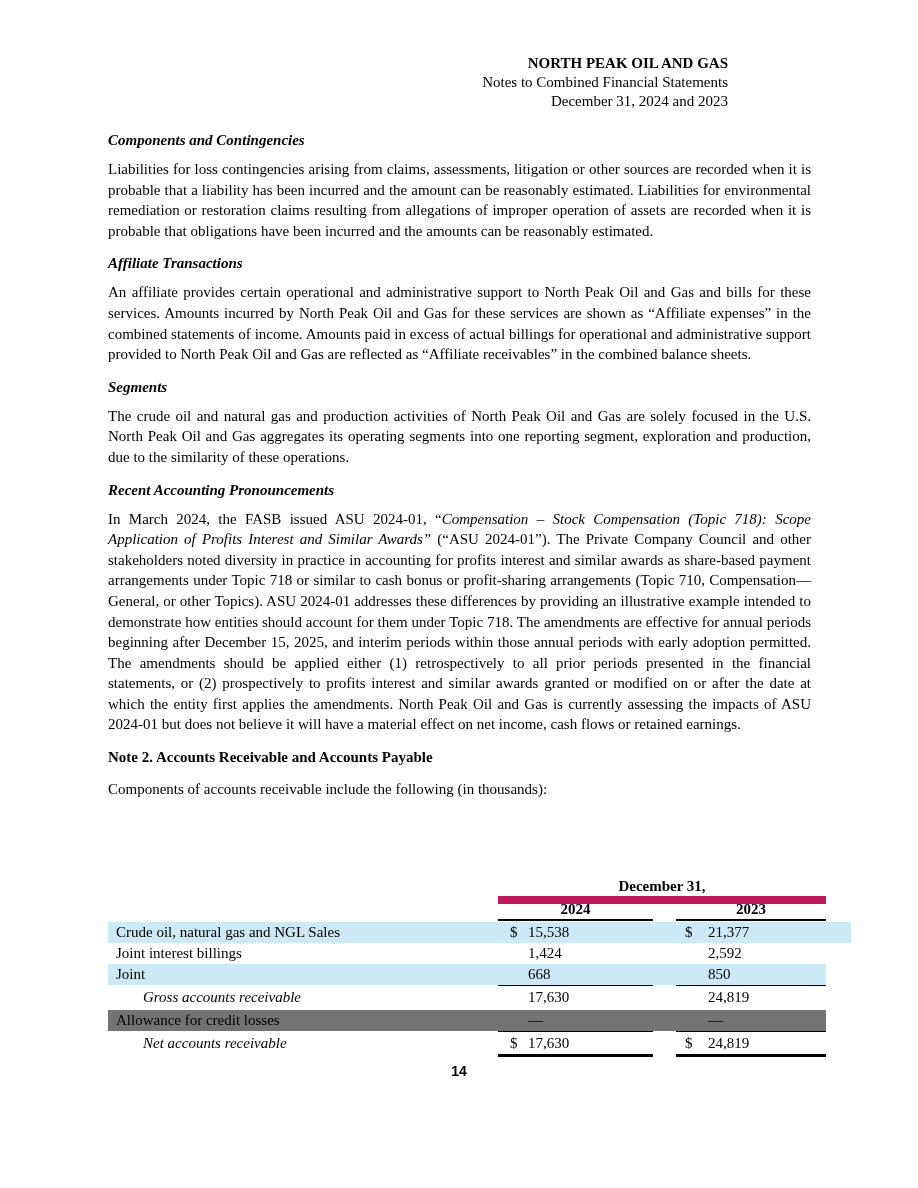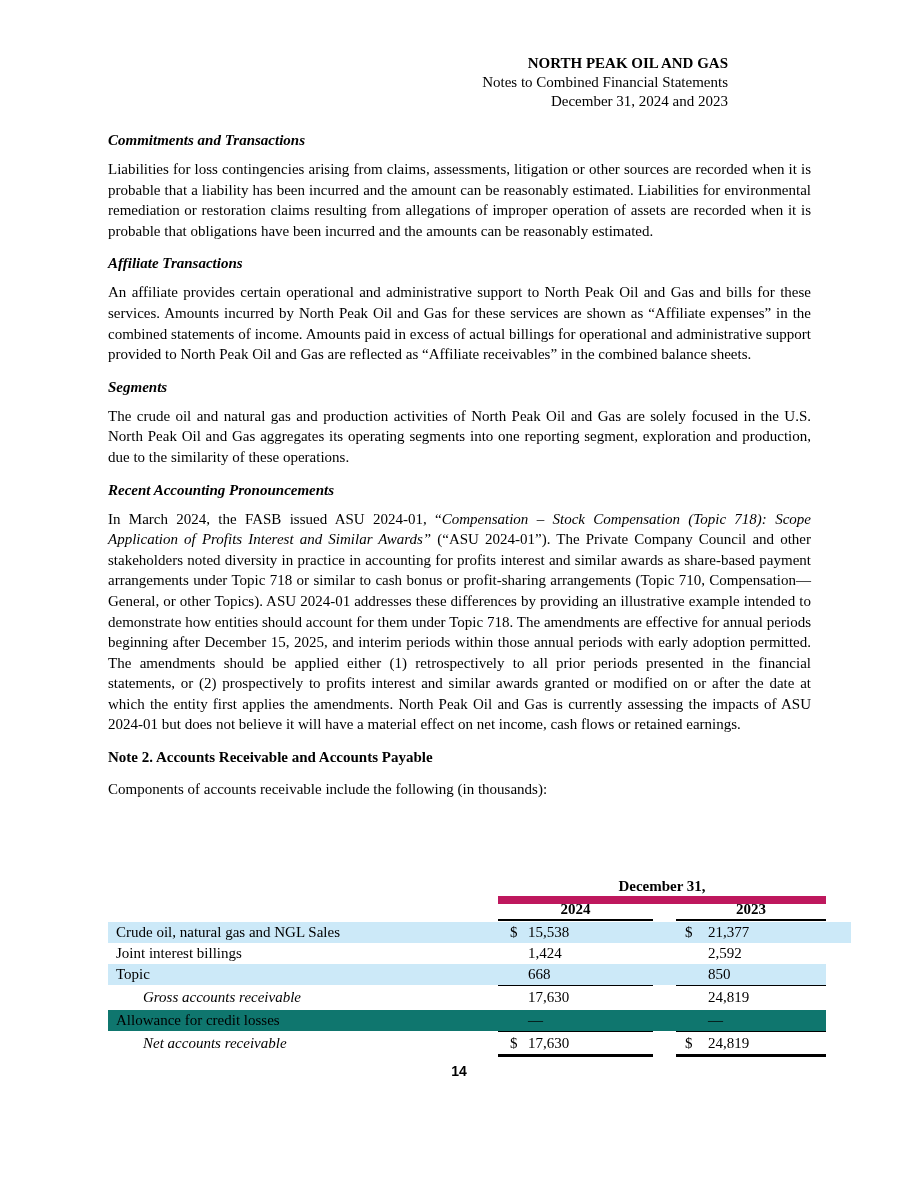--- a/index.html
+++ b/index.html
@@ -37,21 +37,21 @@
 <body>
 
 <div class="page-header">
   <div class="company">NORTH PEAK OIL AND GAS</div>
   <div class="sub">Notes to Combined Financial Statements</div>
   <div class="sub">December 31, 2024 and 2023</div>
 </div>
 
 <div class="content">
   <div>
-    <div class="section-title">Commitments and Transactions</div>
+    <div class="section-title">Components and Contingencies</div>
     <p class="para">Liabilities for loss contingencies arising from claims, assessments, litigation or other sources are recorded when it is probable that a liability has been incurred and the amount can be reasonably estimated. Liabilities for environmental remediation or restoration claims resulting from allegations of improper operation of assets are recorded when it is probable that obligations have been incurred and the amounts can be reasonably estimated.</p>
   </div>
   <div>
     <div class="section-title">Affiliate Transactions</div>
     <p class="para">An affiliate provides certain operational and administrative support to North Peak Oil and Gas and bills for these services. Amounts incurred by North Peak Oil and Gas for these services are shown as “Affiliate expenses” in the combined statements of income. Amounts paid in excess of actual billings for operational and administrative support provided to North Peak Oil and Gas are reflected as “Affiliate receivables” in the combined balance sheets.</p>
   </div>
   <div>
     <div class="section-title">Segments</div>
     <p class="para">The crude oil and natural gas and production activities of North Peak Oil and Gas are solely focused in the U.S. North Peak Oil and Gas aggregates its operating segments into one reporting segment, exploration and production, due to the similarity of these operations.</p>
   </div>
@@ -76,34 +76,34 @@
         <span class="val v2">21,377</span>
       </div>
       <div class="row" style="top: 67px;">
         <span class="label">Joint interest billings</span>
         <span class="cur c1"></span>
         <span class="val v1">1,424</span>
         <span class="cur c2"></span>
         <span class="val v2">2,592</span>
       </div>
       <div class="row shaded" style="top: 88px; background: rgb(204, 233, 248);">
-        <span class="label">Topic</span>
+        <span class="label">Joint</span>
         <span class="cur c1"></span>
         <span class="val v1">668</span>
         <span class="cur c2"></span>
         <span class="val v2">850</span>
       </div>
       <div class="row" style="top: 111px;">
         <span class="label indent">Gross accounts receivable</span>
         <span class="cur c1"></span>
         <span class="val v1">17,630</span>
         <span class="cur c2"></span>
         <span class="val v2">24,819</span>
       </div>
-      <div class="row shaded" style="top: 134px; background: #0f766e;">
+      <div class="row shaded" style="top: 134px; background: #737373;">
         <span class="label">Allowance for credit losses</span>
         <span class="cur c1"></span>
         <span class="val v1">—</span>
         <span class="cur c2"></span>
         <span class="val v2">—</span>
       </div>
       <div class="row" style="top: 157px;">
         <span class="label indent">Net accounts receivable</span>
         <span class="cur c1">$</span>
         <span class="val v1">17,630</span>

